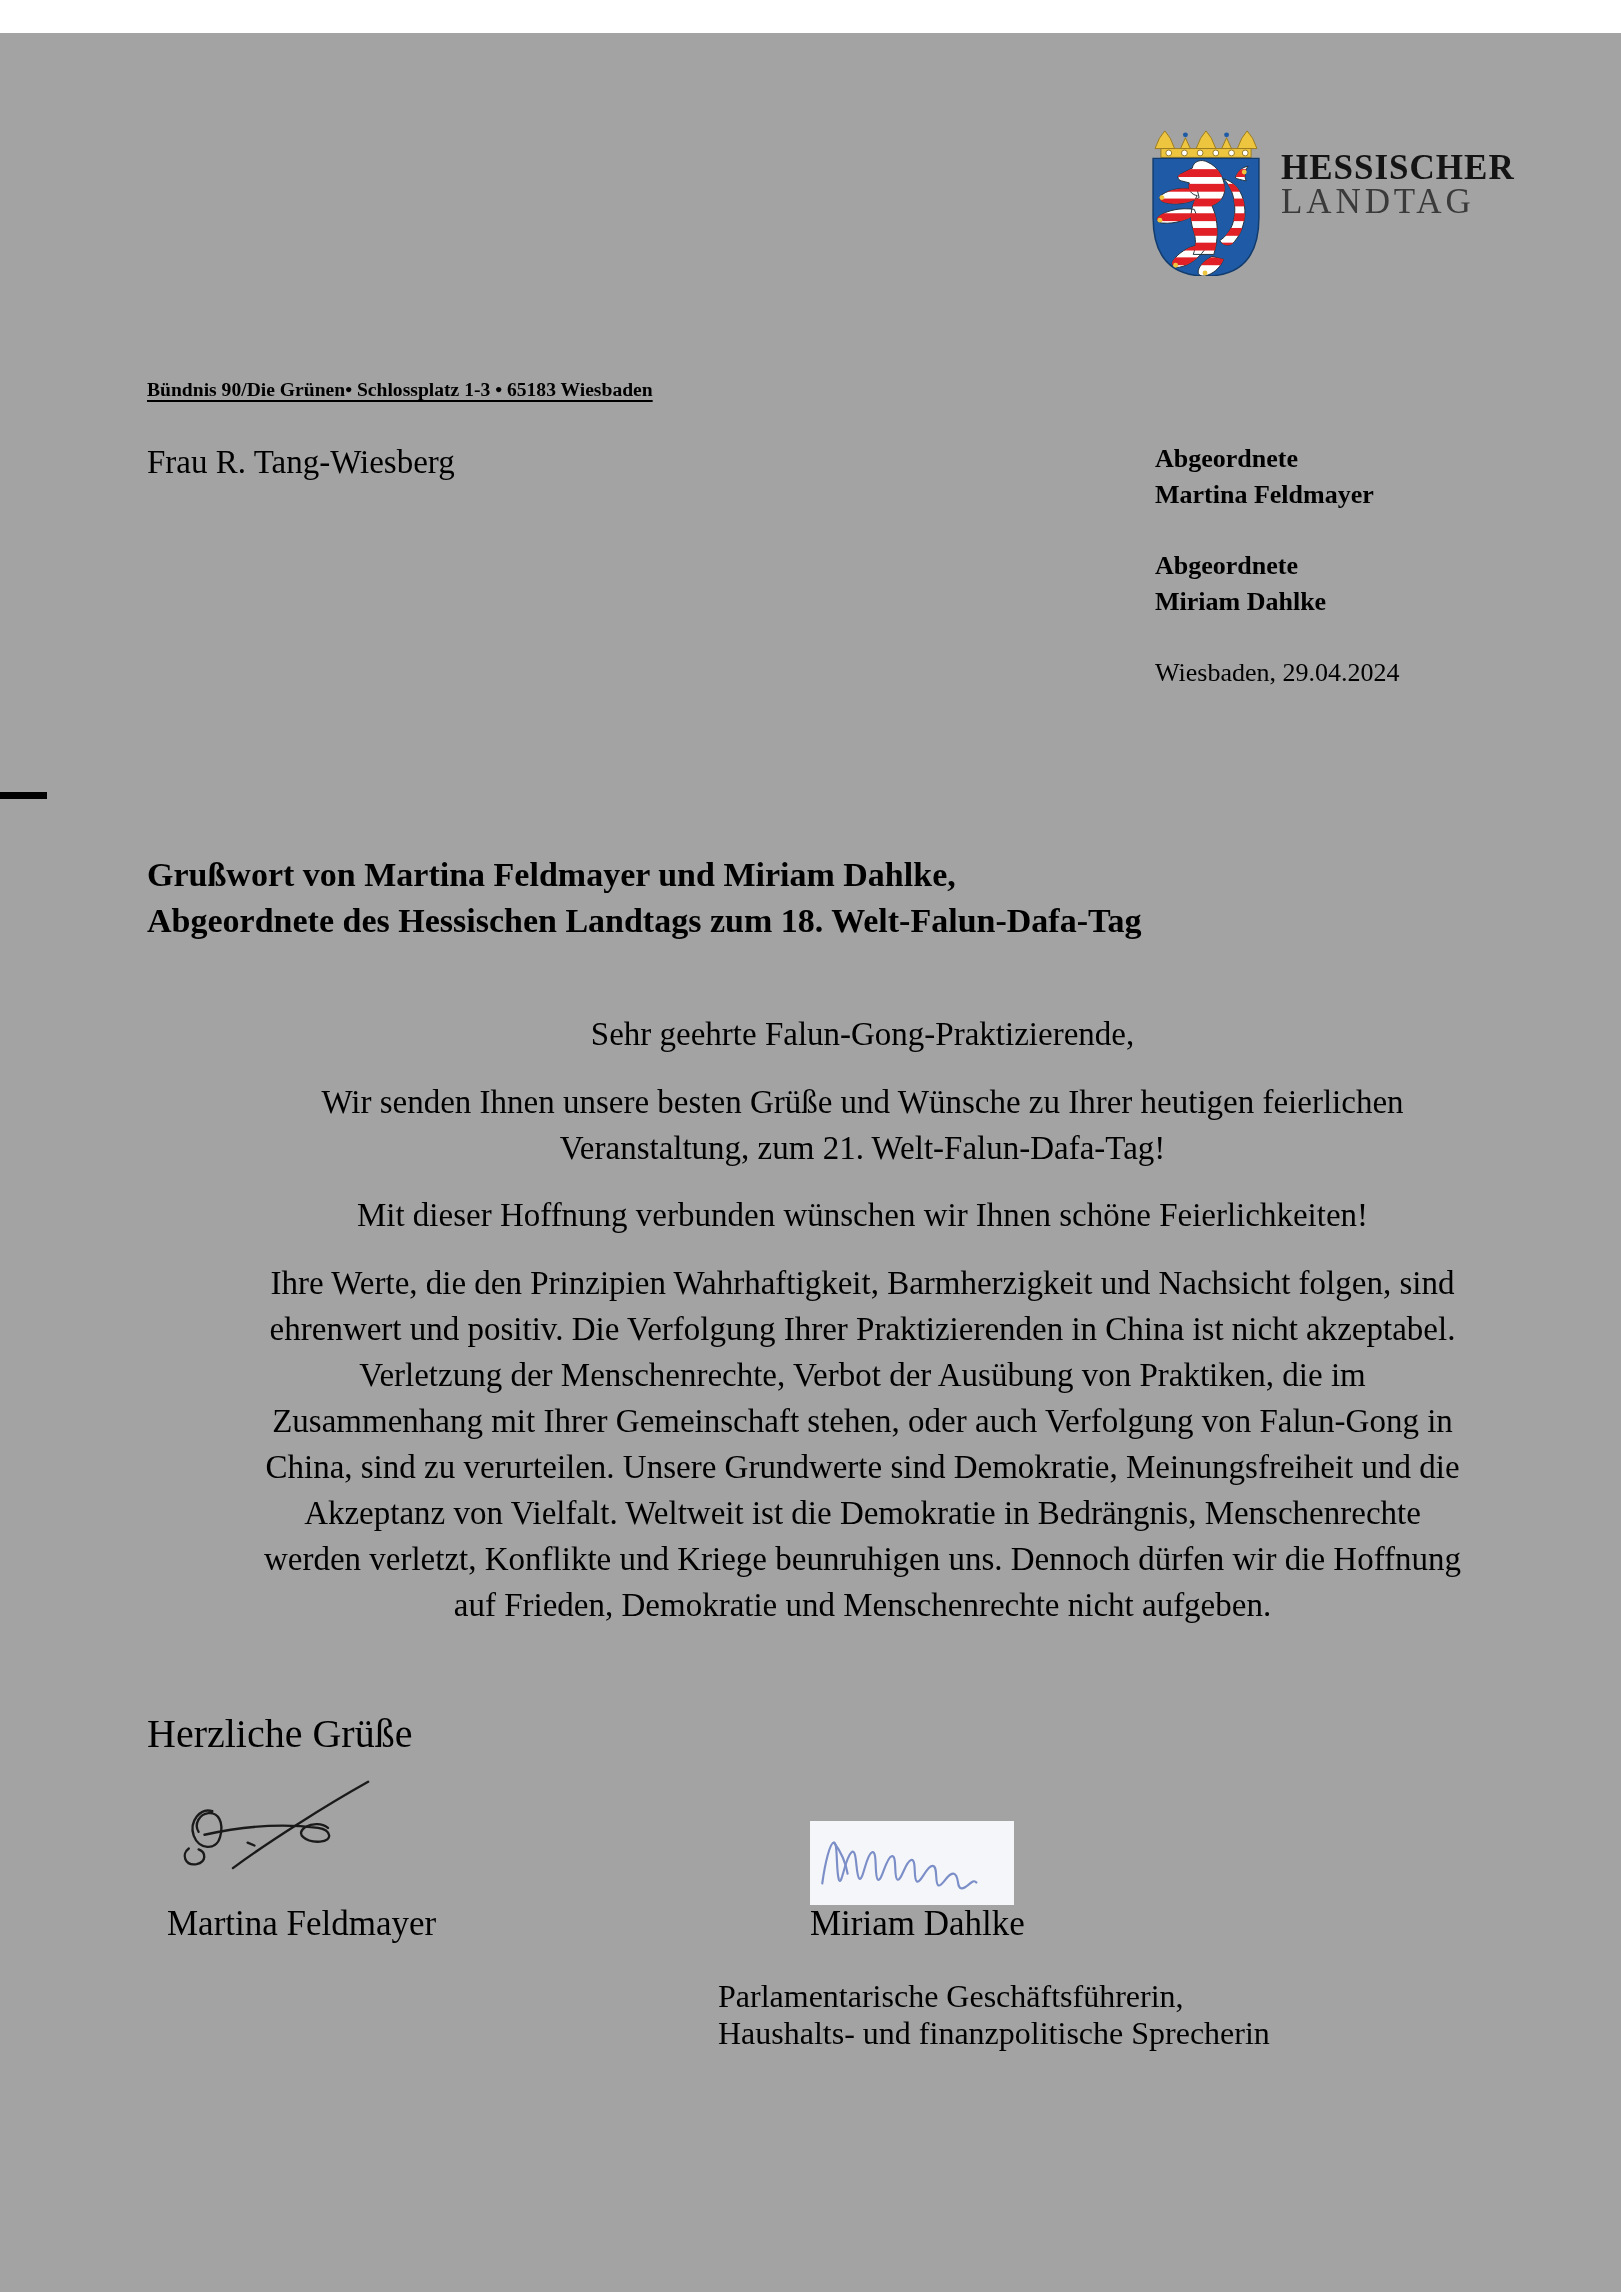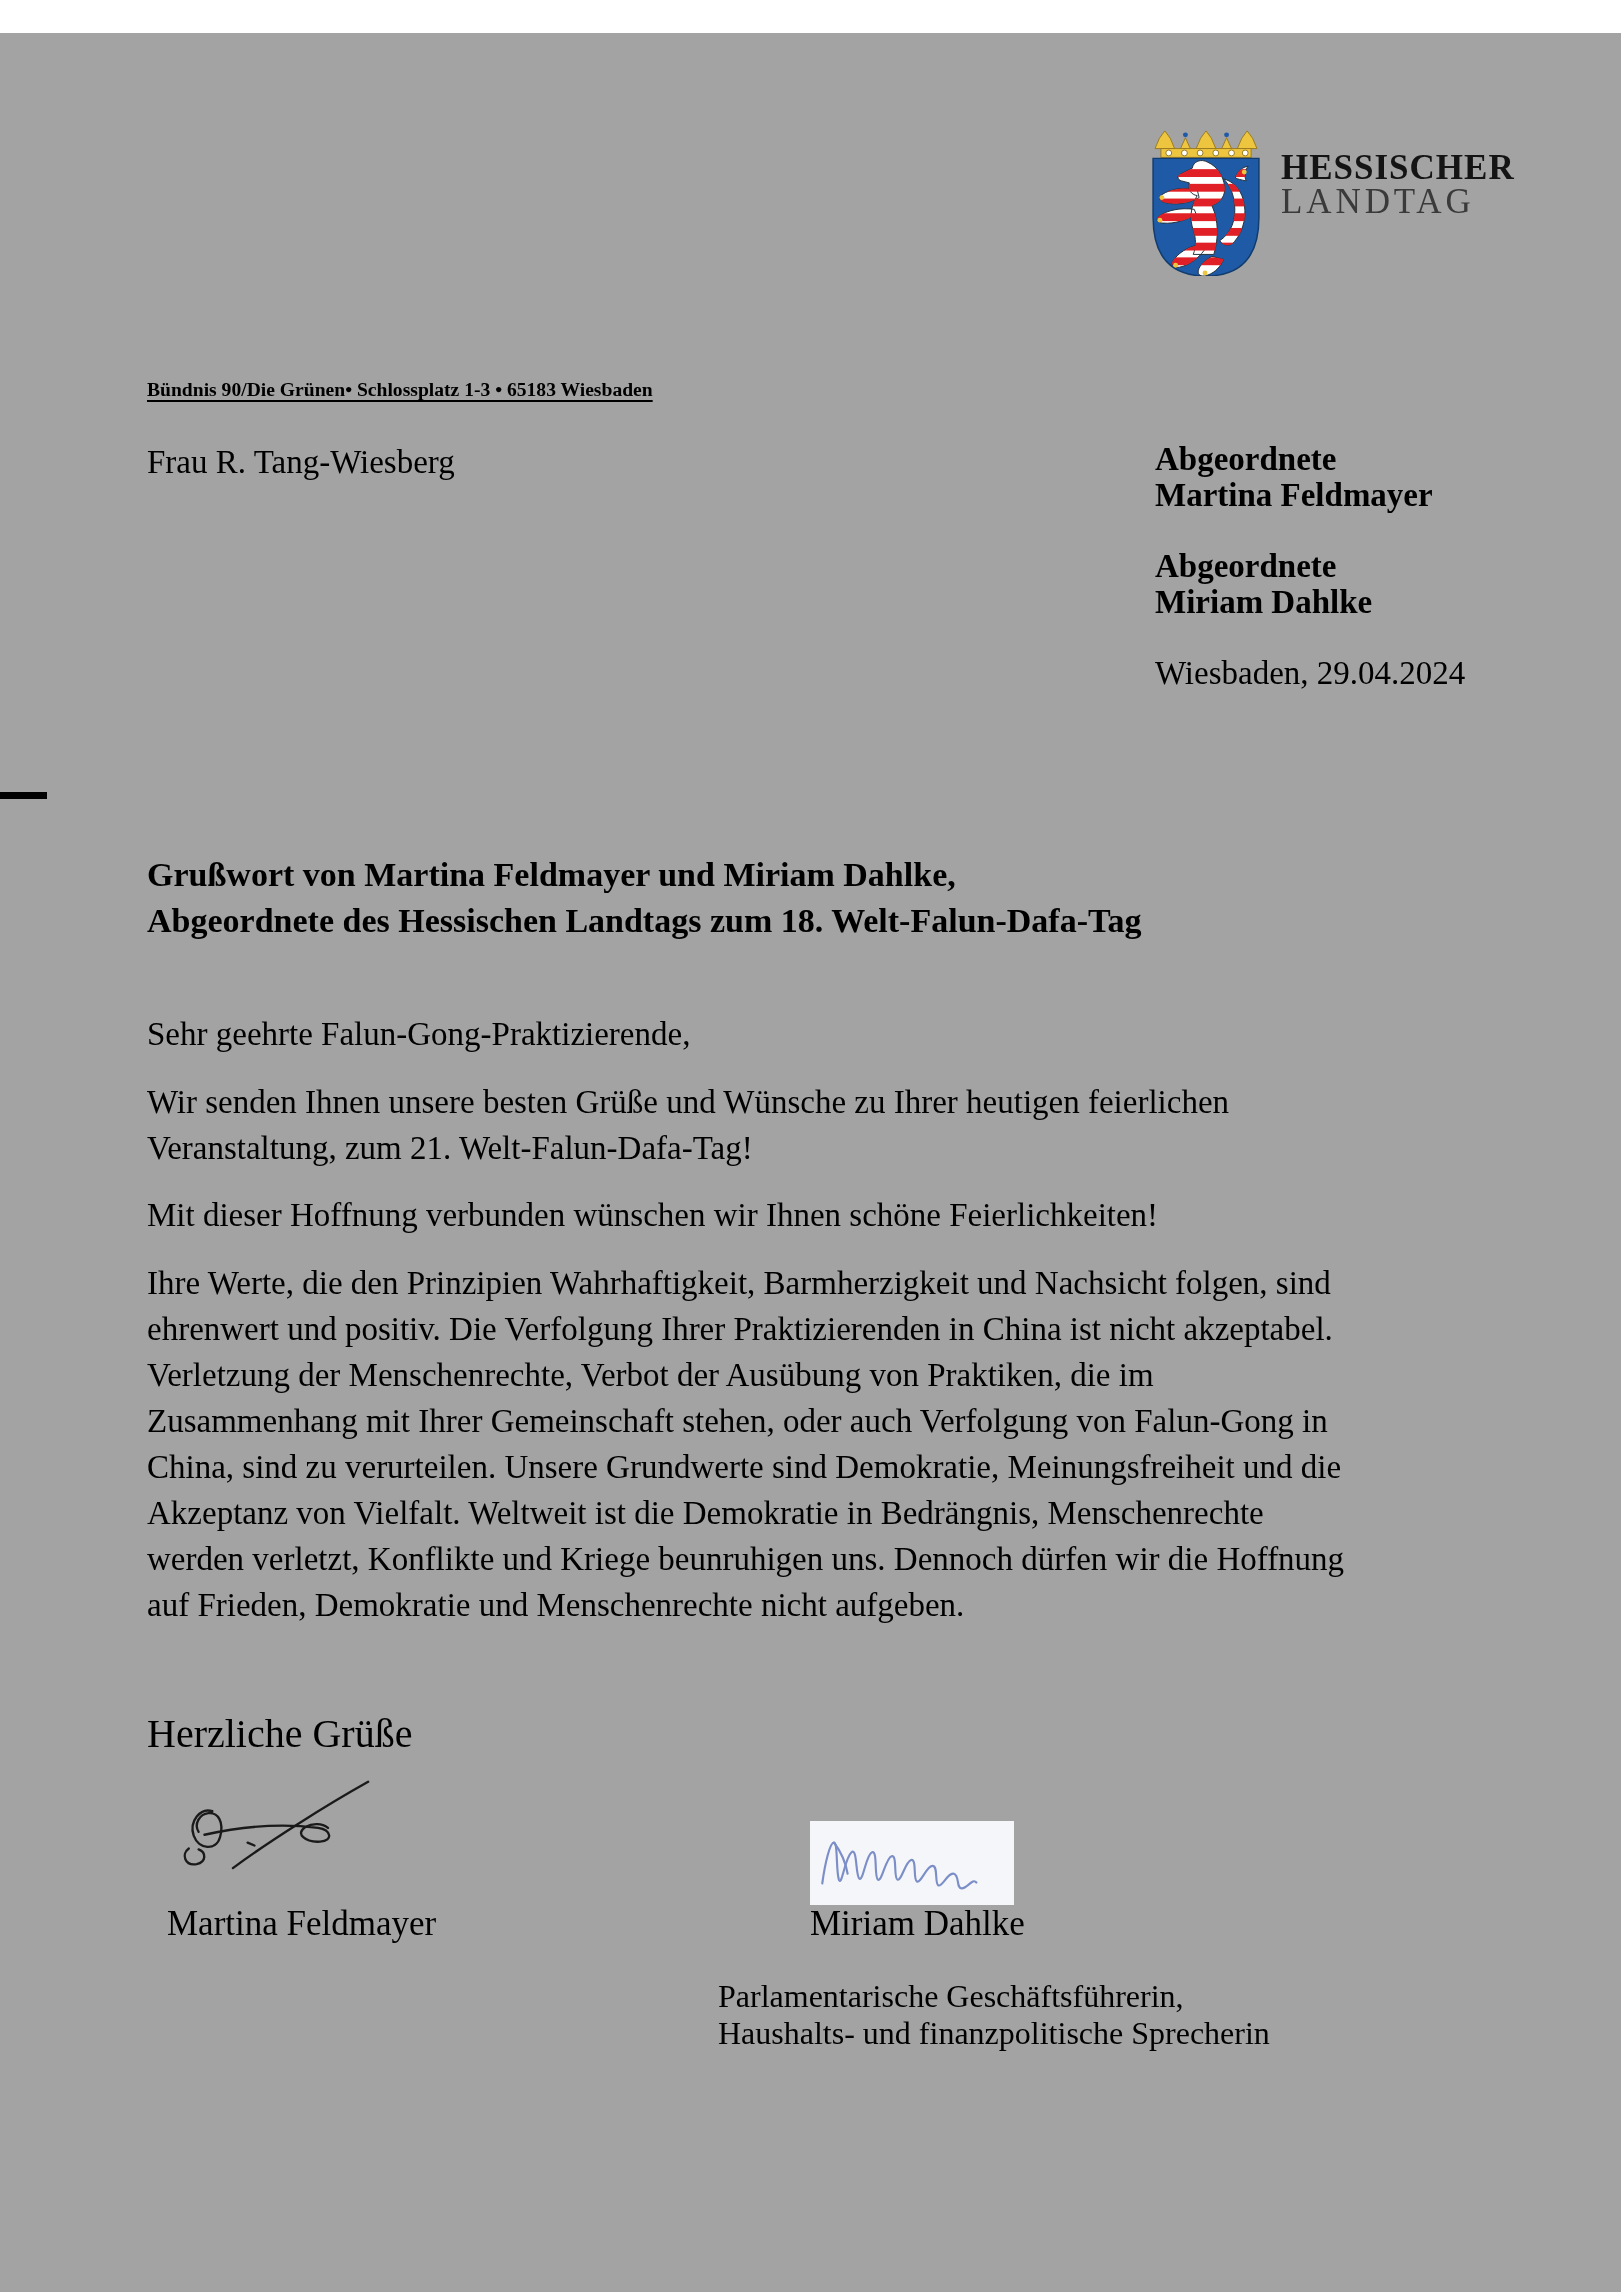--- a/index.html
+++ b/index.html
@@ -30,28 +30,28 @@
   }
   
   .sender{
     left:147px;top:345px;
     font-size:19.6px;font-weight:700;line-height:23.5px;
     text-decoration:underline;text-underline-offset:3.9px;text-decoration-thickness:2px;
   }
   
   .recipient{left:147px;top:410px;font-size:33px;line-height:39px;}
   
-  .contact{left:1155px;top:408px;font-size:33px;line-height:36px;}
+  .contact{left:1155px;top:408px;font-size:26px;line-height:36px;}
   .contact .block{font-weight:700;margin:0 0 35px 0;}
   .contact .date{font-weight:400;}
   
   .subject{left:147px;top:819px;font-size:34px;font-weight:700;line-height:46px;}
   
   .letter-body{left:147px;top:978px;width:1431px;font-size:33px;line-height:46px;}
-  .letter-body p{margin:0 0 21.6px 0;}
+  .letter-body p{margin:0 0 21.6px 0;text-align:center;}
   .closing{left:147px;top:1678px;font-size:40px;line-height:46px;}
   
   .sig-left{left:179px;top:1741px;}
   .sig-right-bg{left:810px;top:1788px;width:204px;height:84px;background:#f5f6f9;}
   .sig-right{left:812px;top:1790px;}
   .name-left{left:167px;top:1870px;font-size:35px;line-height:42px;}
   .name-right{left:810px;top:1870px;font-size:35px;line-height:42px;}
   .role-left{left:147px;top:1945px;font-size:32px;line-height:37px;}
   .role-right{left:718px;top:1945px;font-size:32px;line-height:37px;}
 </style>

